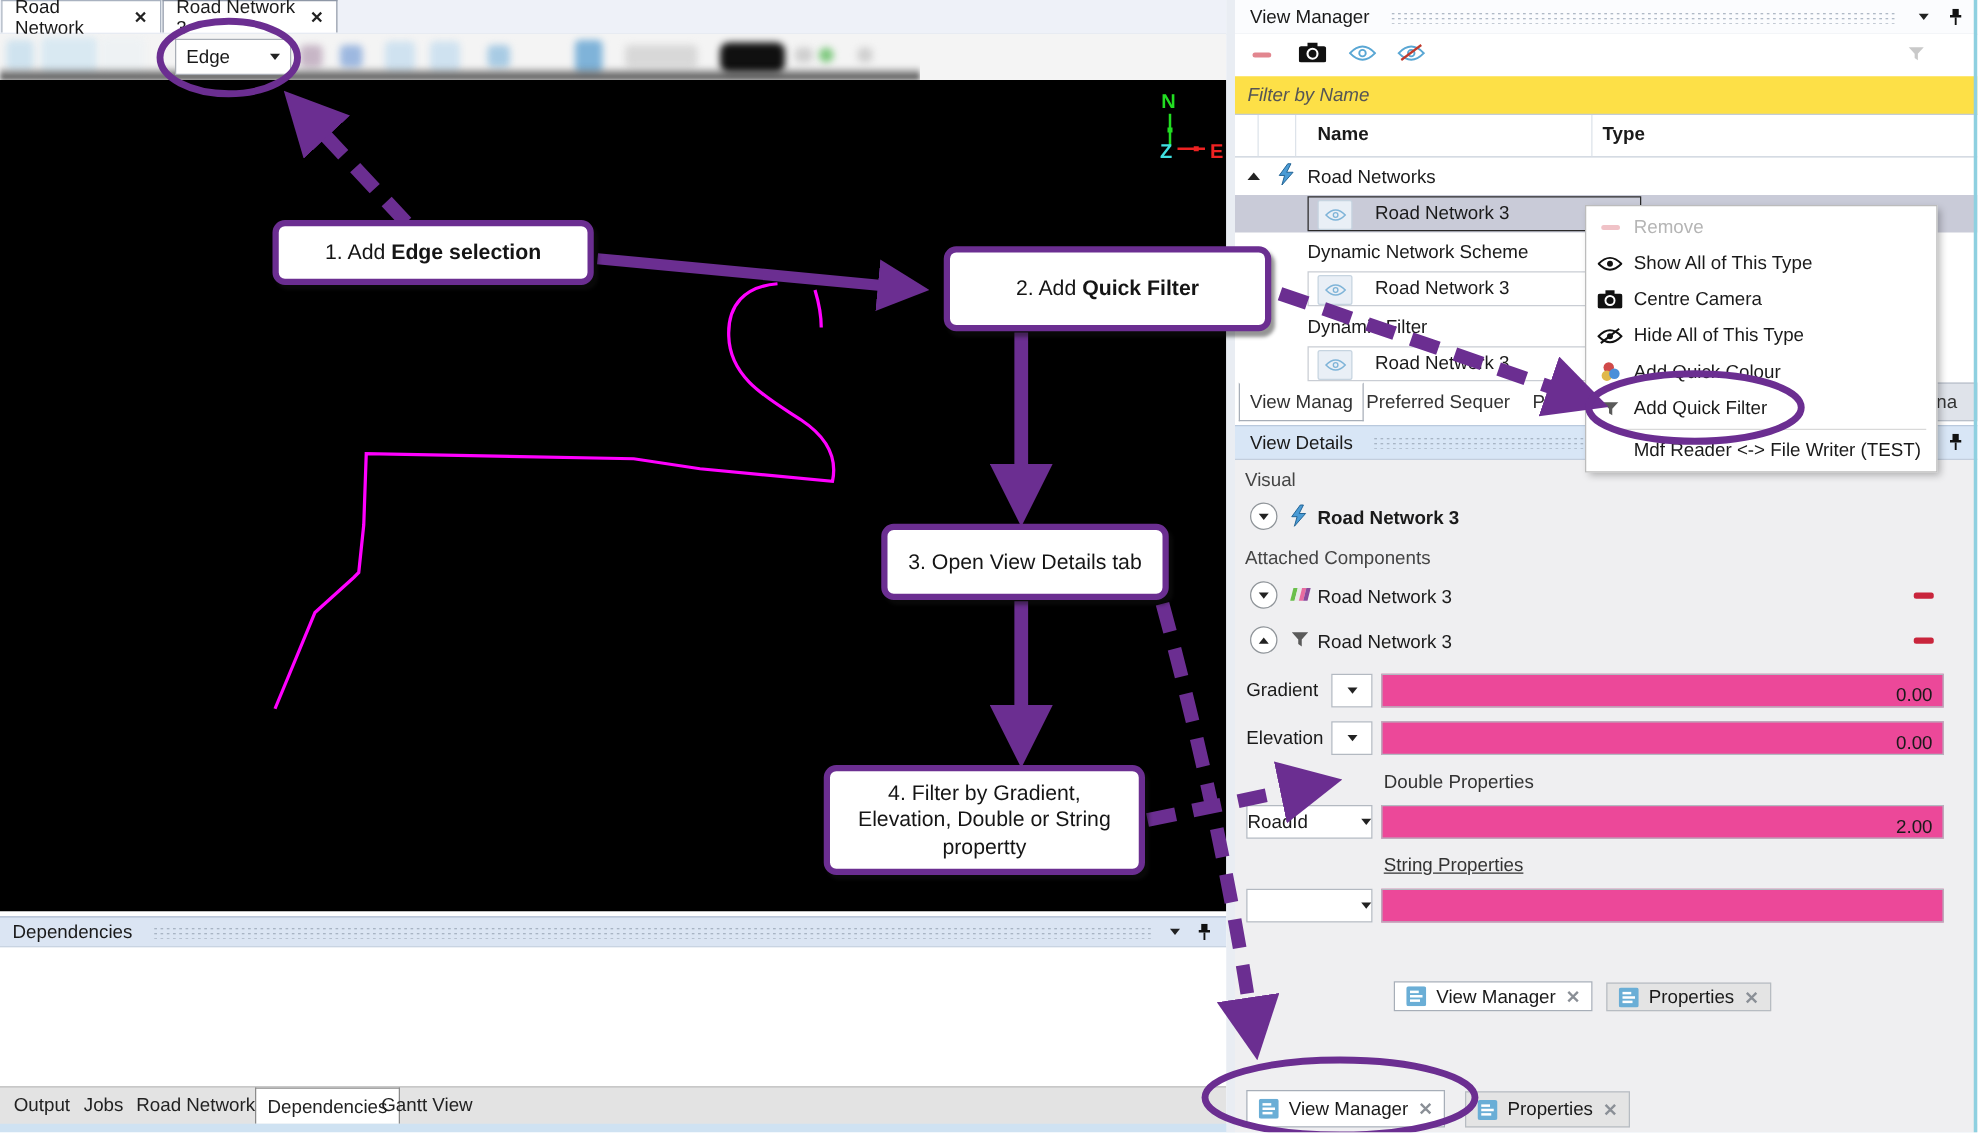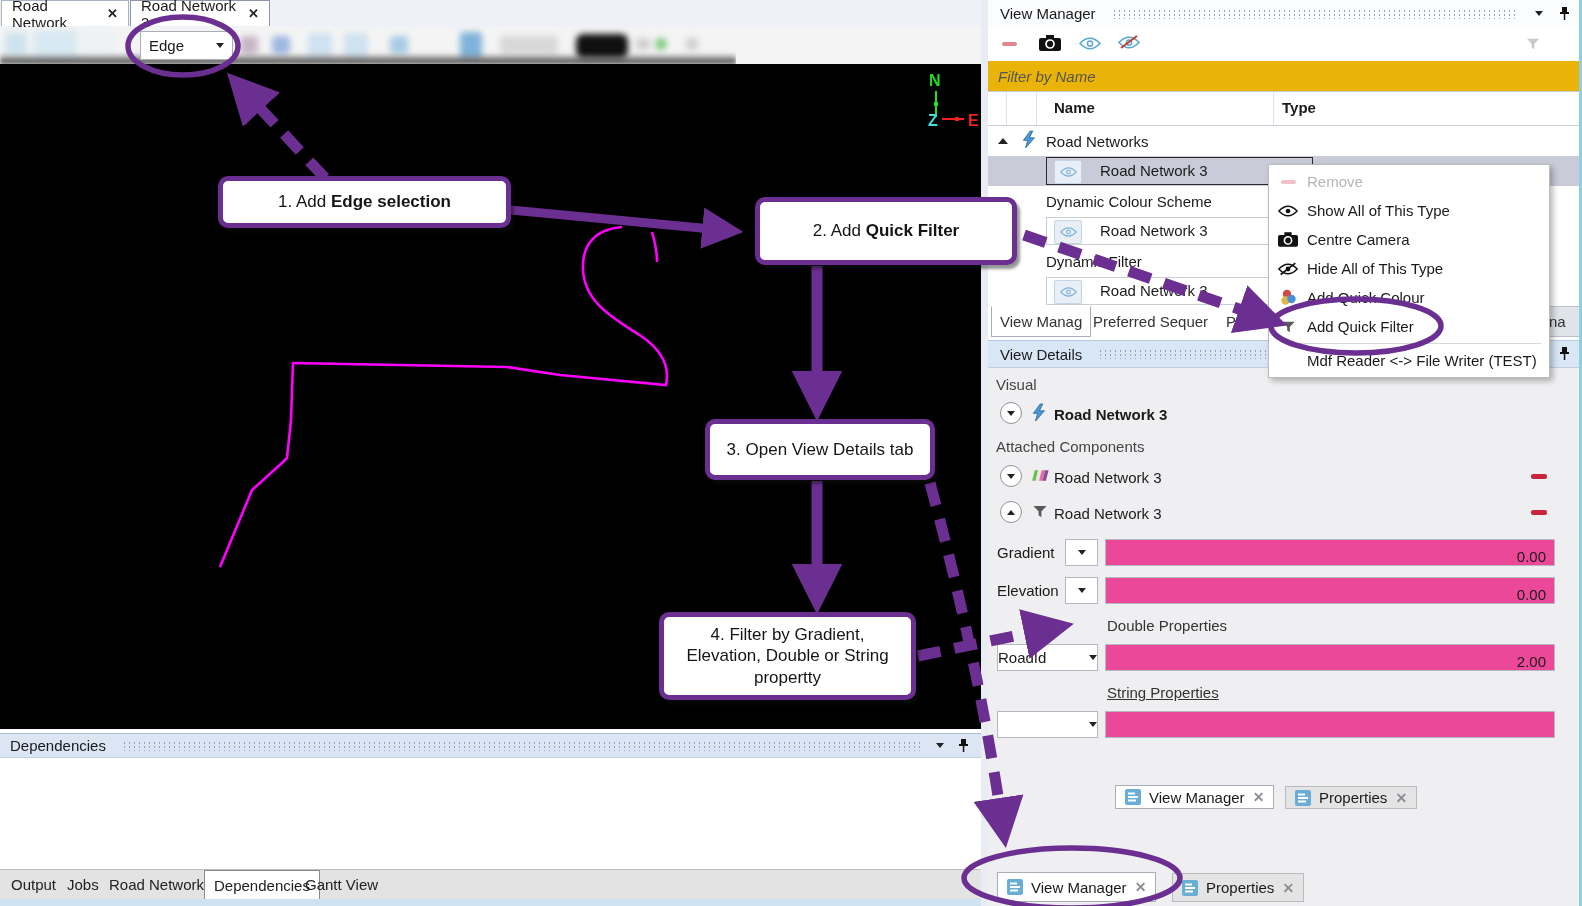--- a/index.html
+++ b/index.html
@@ -33,21 +33,21 @@
   .bottom-tabbar{left:0;top:869px;width:981px;height:30px;background:#e3e3e3;border-top:1px solid #bdbdbd;}
   .btab{top:0;height:29px;display:flex;align-items:center;padding:0 9px;color:#222;}
   .btab.active{background:#fff;border:1px solid #8b8b8b;border-bottom:none;box-sizing:border-box;}
   .bottom-strip{left:0;top:899px;width:1582px;height:7px;background:#cfe2f2;}
   
   .gapstrip{left:981px;top:0;width:7px;height:906px;background:#e9edf3;}
   .right-panel{left:988px;top:0;width:594px;height:906px;background:#fff;}
   .rp{position:absolute;}
   .vm-hdr{left:0;top:0;width:594px;height:27px;background:#fbfcfe;border-bottom:1px solid #ccd4de;display:flex;align-items:center;}
   .vm-toolbar{left:0;top:27px;width:594px;height:34px;background:#fff;display:flex;align-items:center;}
-  .filter-row{left:0;top:61px;width:594px;height:31px;background:#eab308;border-bottom:1px solid #c4ccd6;
+  .filter-row{left:0;top:61px;width:594px;height:31px;background:#fde047;border-bottom:1px solid #c4ccd6;
               display:flex;align-items:center;font-style:italic;color:#555;box-sizing:border-box;}
   .grid-hdr{left:0;top:92px;width:594px;height:34px;background:#fff;border-bottom:1px solid #c8d0da;box-sizing:border-box;}
   .vline{position:absolute;top:0;bottom:0;width:1px;background:#dde3ea;}
   .trow{left:0;width:594px;height:30px;}
   .cellbox{position:absolute;left:58px;top:1px;width:267px;height:28px;border:1px solid #c9cdd4;box-sizing:border-box;}
   .eye-btn{position:absolute;left:66px;top:4px;width:26px;height:22px;background:#e9eff6;border:1px solid #c6d4e0;
            border-radius:2px;display:flex;align-items:center;justify-content:center;}
   .minusbar{width:15px;height:4px;background:#e2868f;border-radius:2px;}
   .minusbar.strong{background:#c9253c;height:5px;width:16px;}
   .vm-tabs{left:0;top:306px;width:594px;height:32px;background:#fff;}
@@ -247,21 +247,21 @@
       <div class="eye-btn">
         <svg width="17" height="10" viewBox="0 0 22 13">
             <path d="M1,6.5 Q11,-4 21,6.5 Q11,17 1,6.5 Z" fill="none" stroke="#7fb4d8" stroke-width="1.6"></path>
             <circle cx="11" cy="6.5" r="2.4" fill="none" stroke="#7fb4d8" stroke-width="1.4"></circle>
           </svg>
       </div>
       <span class="abs" style="left:112px;top:6px;">Road Network 3</span>
     </div>
 
     <div class="rp trow vcent" style="top:186px;">
-      <span style="margin-left:58px;">Dynamic Colour Scheme</span>
+      <span style="margin-left:58px;">Dynamic Network Scheme</span>
     </div>
 
     <div class="rp trow" style="top:216px;">
       <div class="cellbox"></div>
       <div class="eye-btn">
         <svg width="17" height="10" viewBox="0 0 22 13">
             <path d="M1,6.5 Q11,-4 21,6.5 Q11,17 1,6.5 Z" fill="none" stroke="#7fb4d8" stroke-width="1.6"></path>
             <circle cx="11" cy="6.5" r="2.4" fill="none" stroke="#7fb4d8" stroke-width="1.4"></circle>
           </svg>
       </div>
@@ -504,21 +504,21 @@
       </span>
       <span>Add Quick Filter</span>
     </div>
     <div class="ctx-sep"></div>
     <div class="ctx-item">
       <span class="ctx-ic"></span>
       <span>Mdf Reader &lt;-&gt; File Writer (TEST)</span>
     </div>
   </div>
 
-  <div class="abs anno-box" style="left:218px;top:176px;width:293px;height:52px;">
+  <div class="abs anno-box" style="left:218px;top:176px;width:257px;height:52px;">
     <span><span>1. Add </span><b>Edge selection</b></span>
   </div>
   <div class="abs anno-box" style="left:755px;top:197px;width:262px;height:68px;">
     <span><span>2. Add </span><b>Quick Filter</b></span>
   </div>
   <div class="abs anno-box" style="left:705px;top:419px;width:230px;height:61px;">
     <span>3. Open View Details tab</span>
   </div>
   <div class="abs anno-box" style="left:659px;top:612px;width:257px;height:88px;">
     <span>4. Filter by Gradient, Elevation, Double or String propertty</span>

